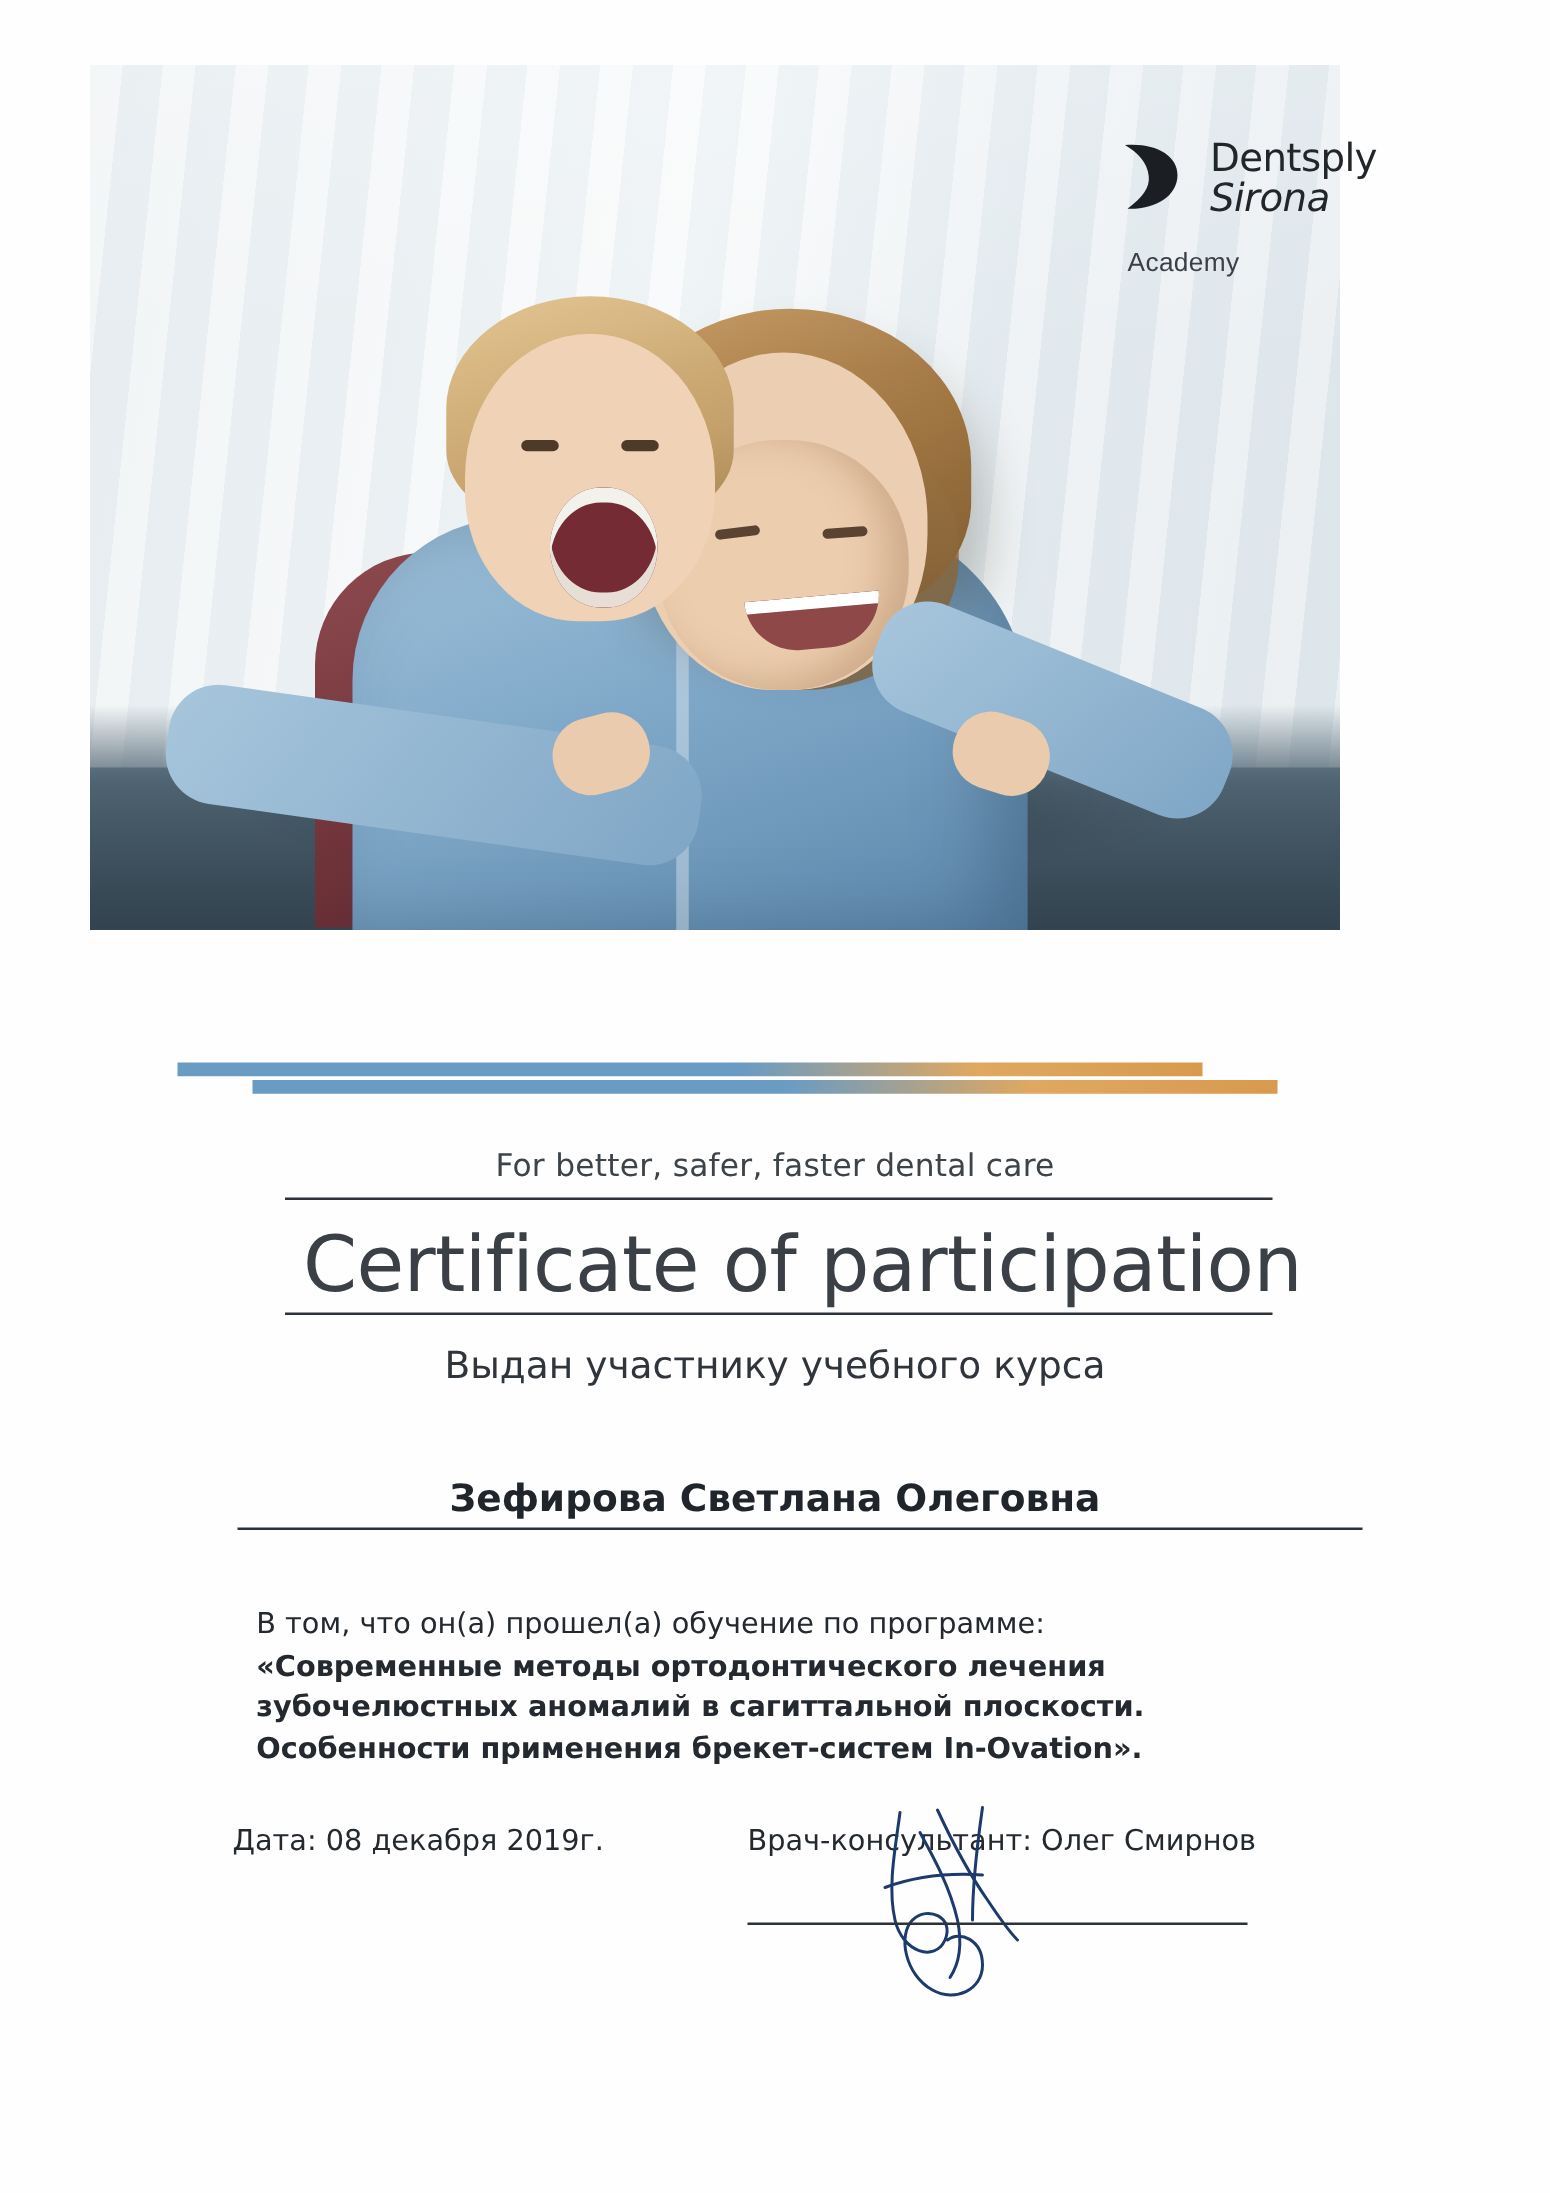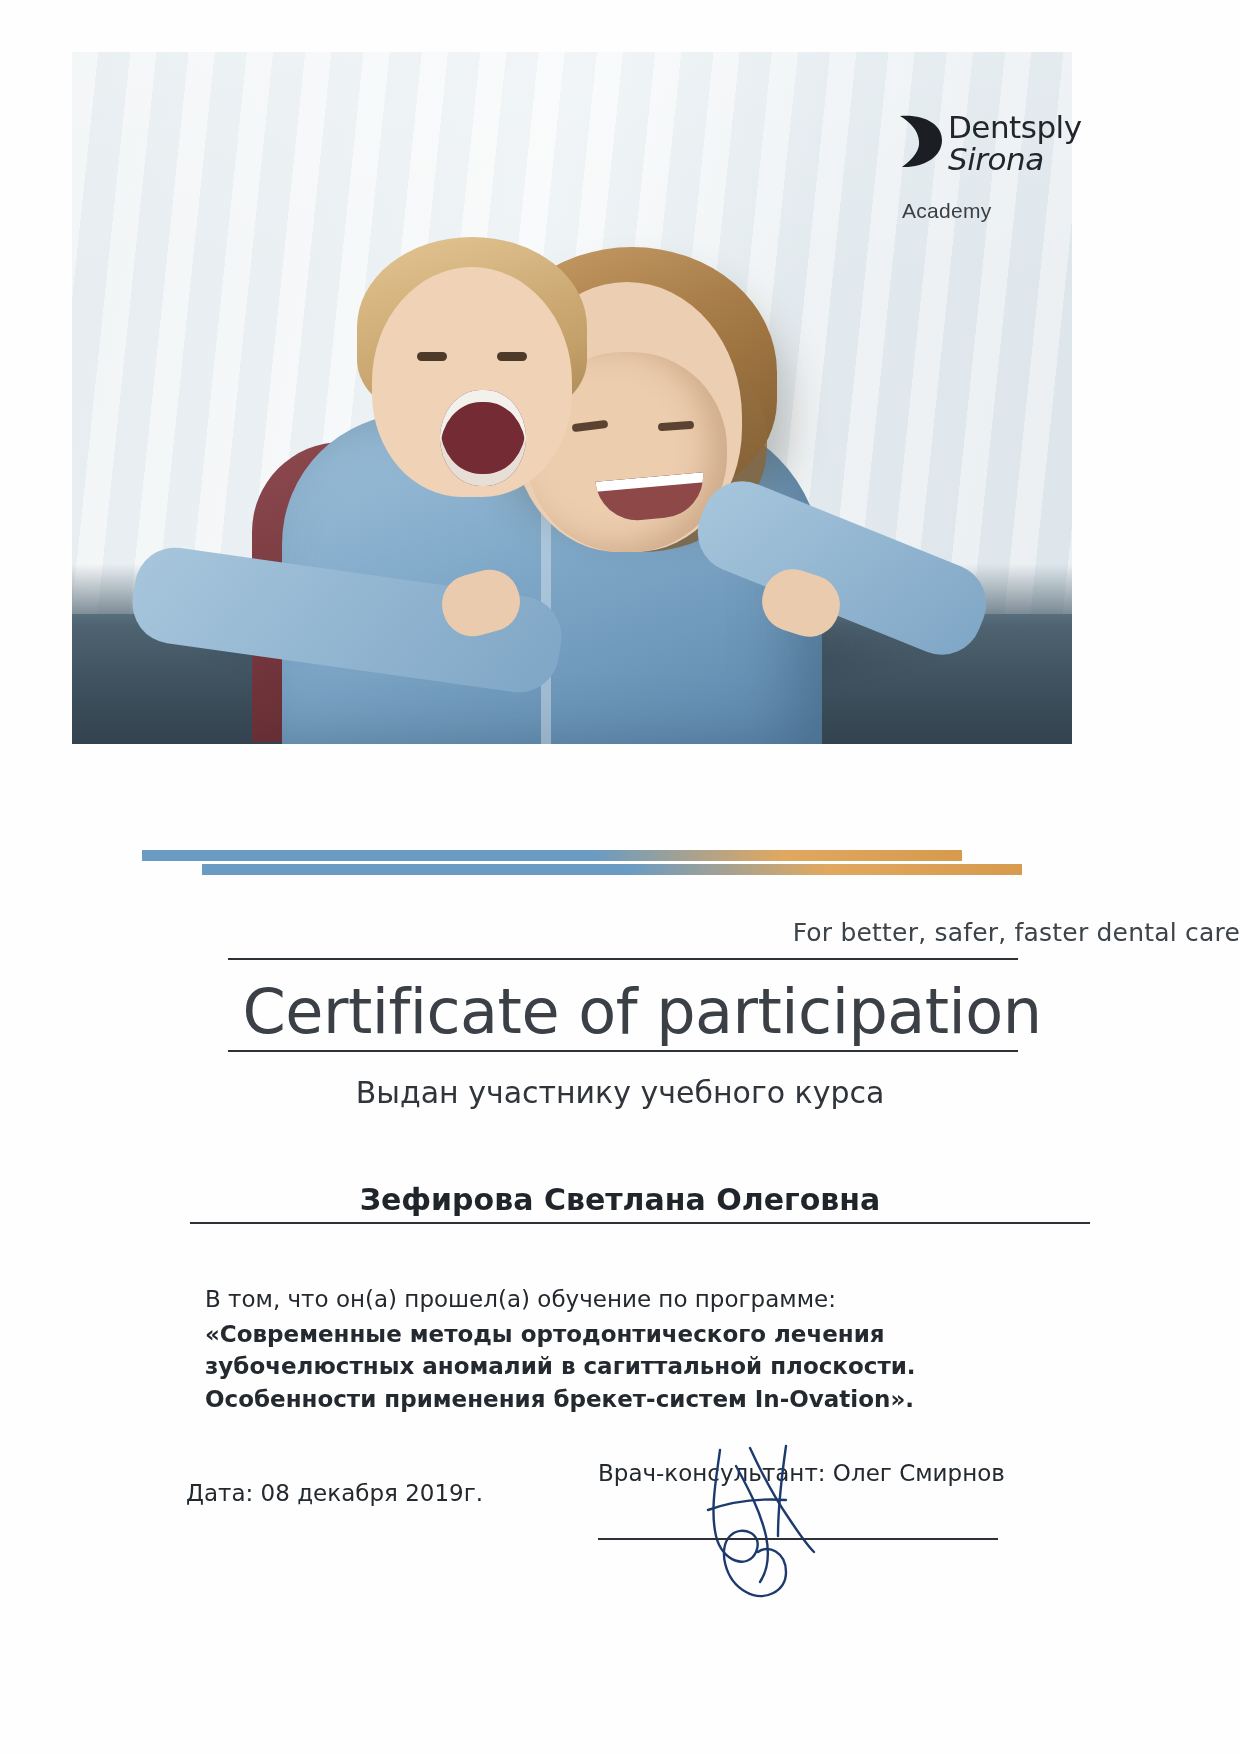--- a/index.html
+++ b/index.html
@@ -26,21 +26,21 @@
   .logo-block {
     position: absolute;
     top: 112px;
     right: 112px;
     width: 230px;
     text-align: left;
   }
   .logo-row {
     display: flex;
     align-items: flex-start;
-    gap: 4px;
+    gap: 24px;
   }
   .logo-mark {
     width: 46px;
     height: 58px;
     flex: 0 0 auto;
     position: relative;
   }
   .logo-mark svg { display: block; }
   .logo-words {
     line-height: 1.02;
@@ -279,21 +279,21 @@
   .bar.bottom {
     left: 60px; top: 14px; width: 820px;
     background: linear-gradient(90deg, #6a9bc3 0%, #6a9bc3 52%, #e0a860 76%, #d79a4e 100%);
   }
 
   
   .tagline {
     position: absolute;
     top: 918px;
     left: 0; right: 0;
-    text-align: right;
+    text-align: center;
     font-size: 25px;
     color: #3c4349;
     font-family: "DejaVu Sans", sans-serif;
     letter-spacing: .2px;
   }
   .rule {
     position: absolute;
     background: #2c3238;
     height: 2px;
   }
@@ -355,21 +355,21 @@
     position: absolute;
     left: 186px;
     top: 1460px;
     width: 880px;
     font-size: 23px;
     color: #23292f;
     font-family: "DejaVu Sans", sans-serif;
   }
   .date {
     position: absolute;
-    left: 0; top: 0; margin-top: 20px;
+    left: 0; top: 0;
   }
   .consultant {
     position: absolute;
     left: 412px; top: 0;
     white-space: nowrap;
   }
   .sign-rule {
     position: absolute;
     left: 598px;
     top: 1538px;

